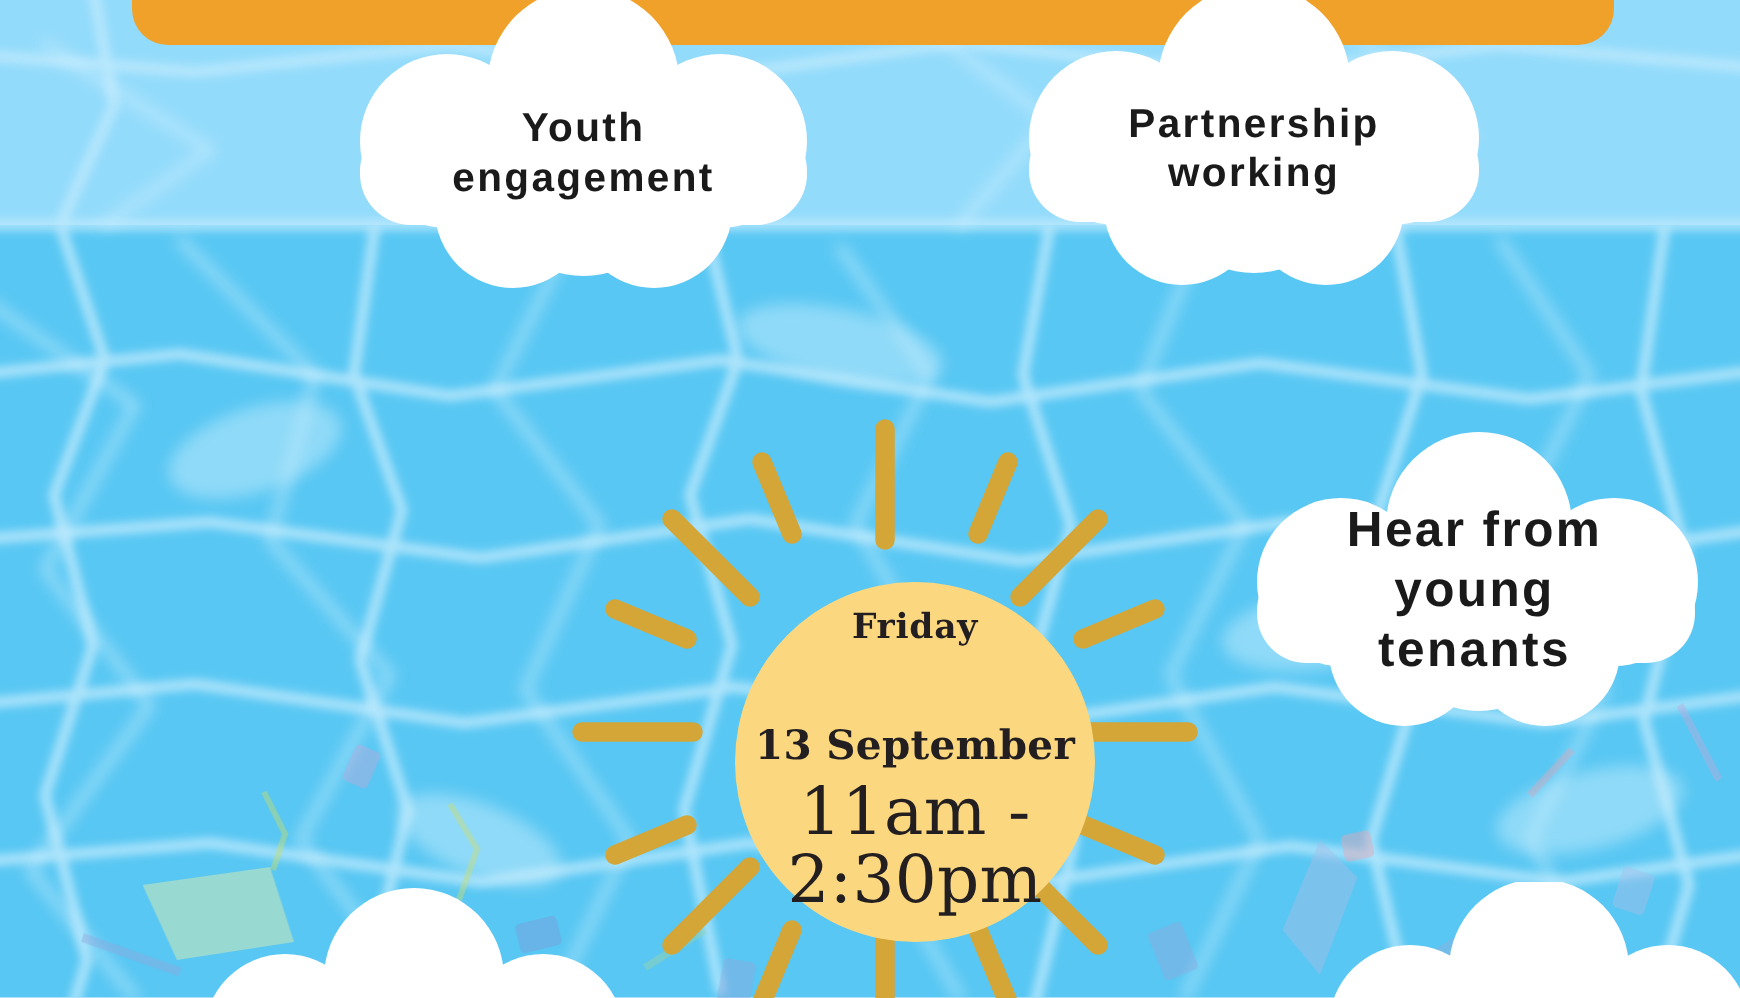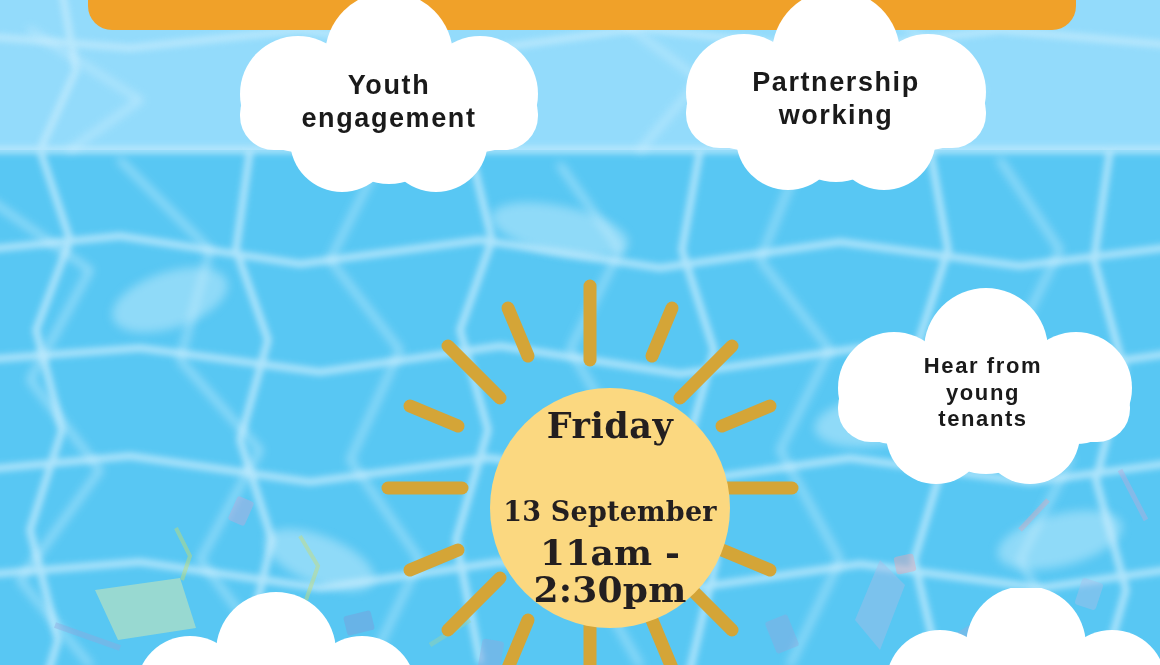--- a/index.html
+++ b/index.html
@@ -69,37 +69,37 @@
     background: #FBD880;
     display: flex;
     flex-direction: column;
     align-items: center;
     justify-content: center;
     text-align: center;
     color: #231f20;
     font-family: "DejaVu Serif", serif;
   }
   .sun-day {
-    font-size: 35px;
+    font-size: 23px;
     font-weight: 700;
     line-height: 1.05;
     letter-spacing: 0.5px;
     margin-bottom: 6px;
   }
   .sun-date {
     font-size: 27px;
     font-weight: 700;
     line-height: 1.05;
     letter-spacing: 0.2px;
     margin-bottom: 8px;
     margin-top: 47px;
   }
   .sun-time {
-    font-size: 36px;
-    font-weight: 700;
+    font-size: 44px;
+    font-weight: 400;
     line-height: 1.02;
     letter-spacing: 0.2px;
   }
 
   
   .cloud {
     position: absolute;
   }
   .cloud svg { display: block; }
   .cloud-label {
@@ -121,21 +121,21 @@
   #cloud-youth { left: 214px; top: -10px; width: 350px; height: 215px; }
   #cloud-youth .cloud-label { font-size: 27px; padding-top: 10px; }
 
   #cloud-partnership { left: 662px; top: -16px; width: 348px; height: 216px; }
   #cloud-partnership .cloud-label { font-size: 27px; padding-top: 16px; }
 
   #cloud-tenant { left: 46px; top: 290px; width: 348px; height: 212px; }
   #cloud-tenant .cloud-label { font-size: 26px; }
 
   #cloud-hear { left: 808px; top: 288px; width: 350px; height: 212px; }
-  #cloud-hear .cloud-label { font-size: 22px; }
+  #cloud-hear .cloud-label { font-size: 33px; }
 
   #cloud-bottom-left { left: 110px; top: 592px; width: 330px; height: 200px; }
   #cloud-bottom-right { left: 858px; top: 588px; width: 330px; height: 200px; }
 
   
   .confetti { position: absolute; inset: 0; pointer-events: none; }
   .confetti svg { display: block; width: 1160px; height: 665px; }
 </style>
 </head>
 <body>

